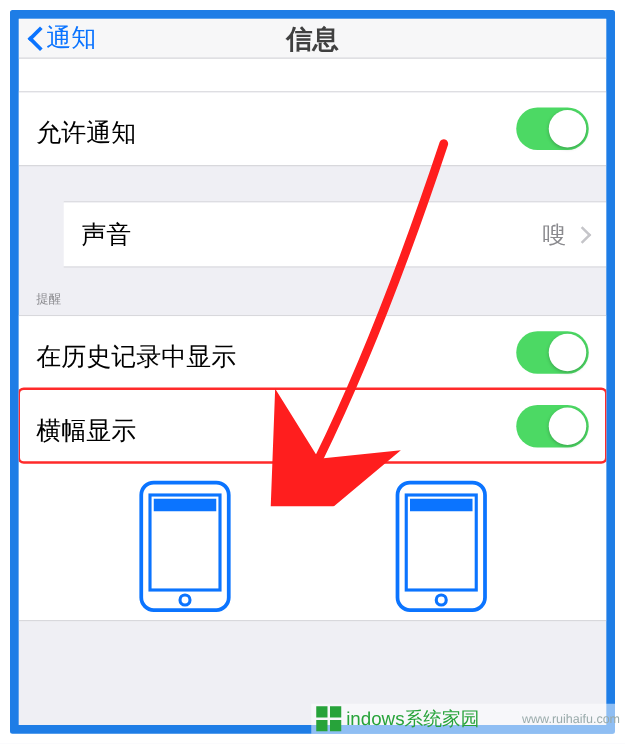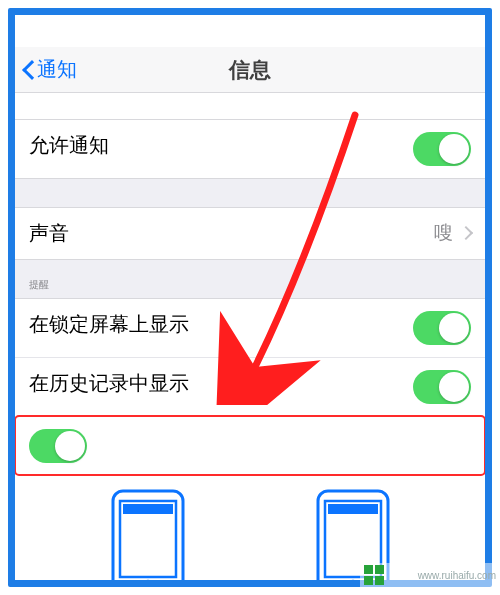--- a/index.html
+++ b/index.html
@@ -11,27 +11,26 @@
   }
   .frame {
     position: absolute;
     inset: 8px;
     border: 7px solid #1e7de6;
     border-radius: 2px;
     background: #fff;
     overflow: hidden;
   }
   .header {
-    height: 46px;
+    height: 32px;
     background: #f7f7f8;
     border-bottom: 1px solid #d8d8dc;
     display: flex;
     align-items: center;
     position: relative;
-    margin-top: 32px;
   }
   .back {
     display: flex;
     align-items: center;
     color: #0b74ff;
     font-size: 20px;
     padding-left: 6px;
     cursor: pointer;
   }
   .back .chev {
@@ -54,29 +53,29 @@
     left: 0; right: 0;
     text-align: center;
     font-size: 21px;
     font-weight: 600;
     color: #404040;
     pointer-events: none;
   }
   .content { background: #efeff4; min-height: calc(100% - 46px); }
   .group { background: #fff; border-top: 1px solid #d8d8dc; border-bottom: 1px solid #d8d8dc; }
   .group.mt-small { margin-top: 26px; }
-  .group.mt-med { margin-top: 28px; }
+  .group.mt-med { margin-top: 28px; margin-left: 36px; }
   .group-header {
     color: #8a8a8e;
     font-size: 10px;
     padding: 18px 14px 6px;
   }
   .row {
     display: flex;
-    align-items: flex-start;
+    align-items: flex-end;
     justify-content: space-between;
     padding: 12px 14px;
     min-height: 50px;
     border-top: 1px solid #e5e5ea;
     font-size: 20px;
     color: #000;
     background: #fff;
   }
   .row:first-child { border-top: none; }
   .row.highlight { outline: 2px solid #ff2a2a; outline-offset: -1px; border-radius: 4px; }
@@ -164,32 +163,27 @@
         <div class="value-right">
           <span>嗖</span>
           <span class="chevr"></span>
         </div>
       </div>
     </div>
 
     <div class="group-header">提醒</div>
     <div class="group">
       <div class="row">
-        <span>在锁定屏幕上显示</span>
-        <div class="toggle on">
-            <div class="knob"></div>
-          </div>
-      </div>
-      <div class="row">
         <span>在历史记录中显示</span>
         <div class="toggle on">
             <div class="knob"></div>
           </div>
       </div>
       <div class="row highlight">
+        <span>横幅显示</span>
         <div class="toggle on">
             <div class="knob"></div>
           </div>
       </div>
 
       <div class="banner-area">
         <div class="phone-opt">
           <svg class="phone-svg" viewBox="0 0 74 106">
             <rect x="2" y="2" width="70" height="102" rx="10" ry="10" fill="none" stroke="#0b74ff" stroke-width="3"></rect>
             <rect x="9" y="12" width="56" height="76" fill="none" stroke="#0b74ff" stroke-width="2.5"></rect>
@@ -223,14 +217,15 @@
 
 </div>
 
 <div class="watermark">
   <div class="winicon">
       <span></span>
       <span></span>
       <span></span>
       <span></span>
     </div>
+  <span>indows系统家园</span>
   <span class="sub">www.ruihaifu.com</span>
 </div>
 
 </body></html>

